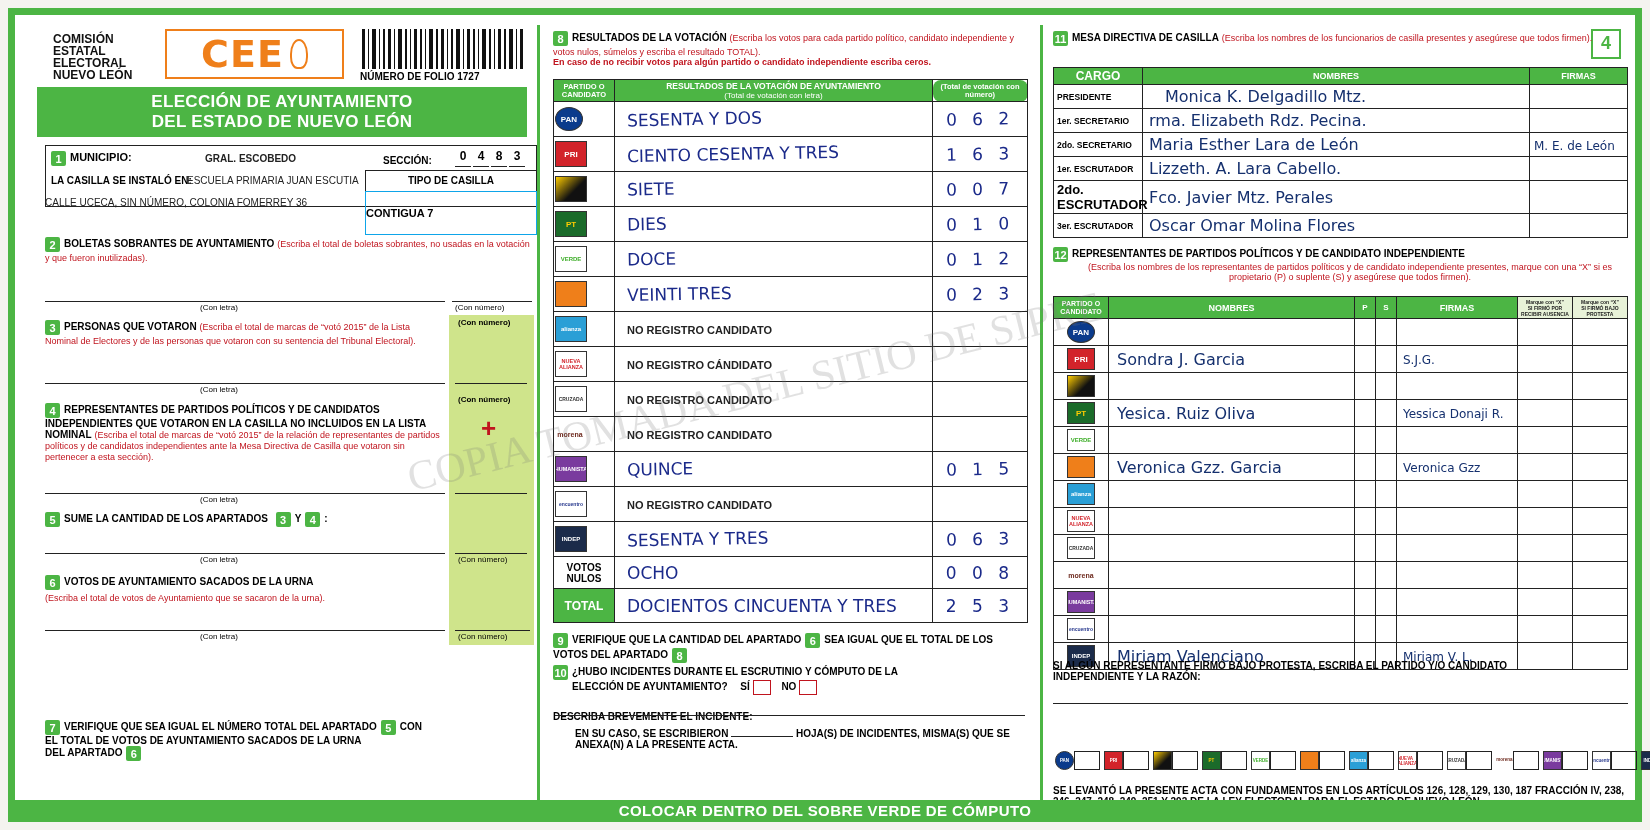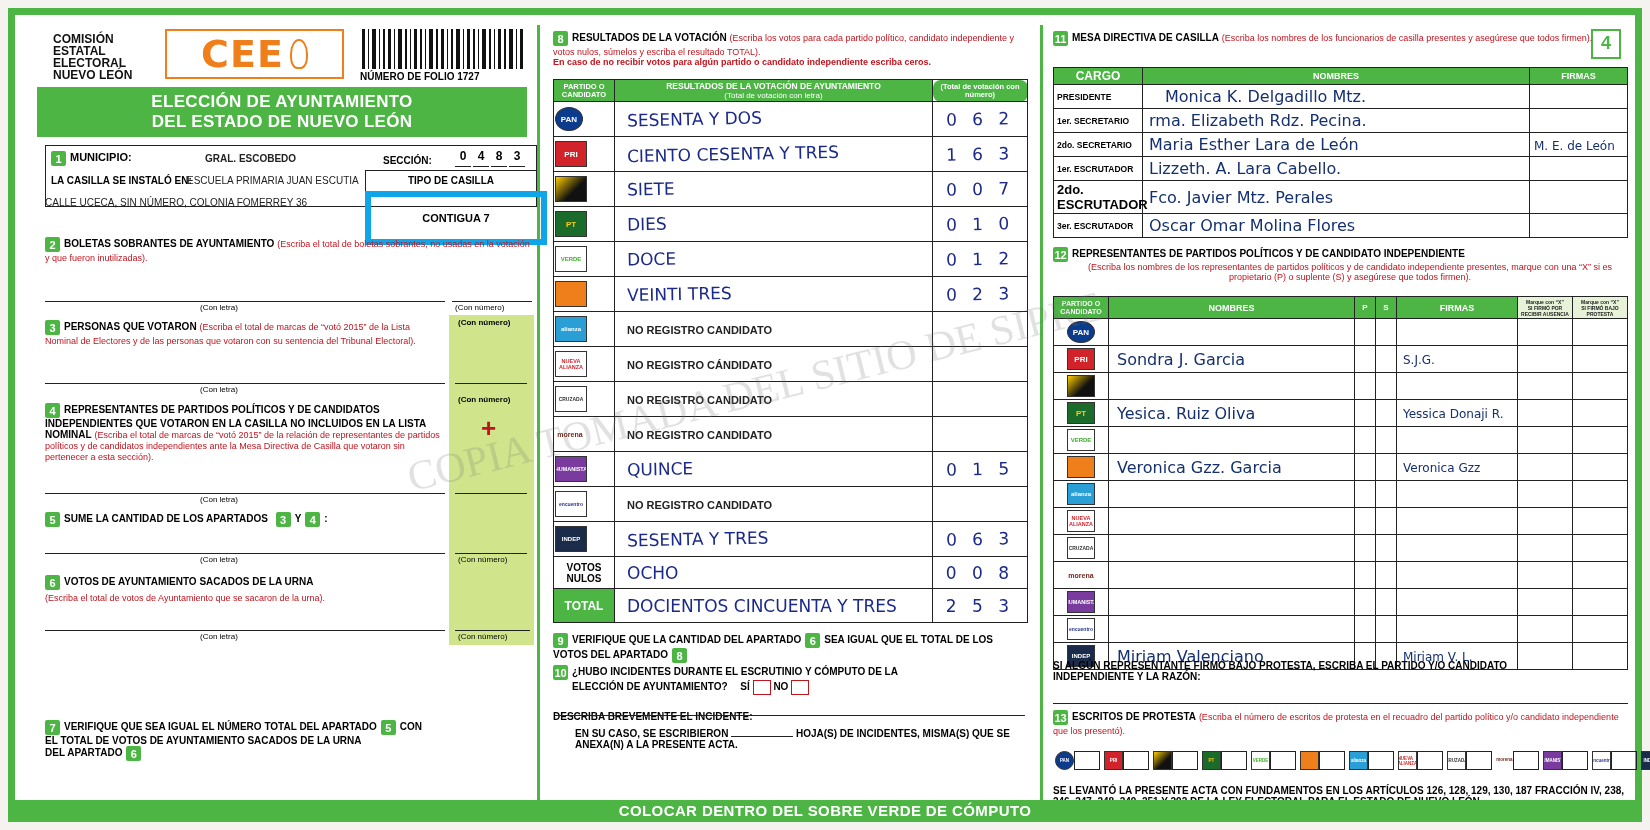--- a/index.html
+++ b/index.html
@@ -115,21 +115,21 @@
       <span style="width:16px;height:17px;border-bottom:1px solid #222;text-align:center;font-size:12px;font-weight:bold;">4</span>
       <span style="width:16px;height:17px;border-bottom:1px solid #222;text-align:center;font-size:12px;font-weight:bold;">8</span>
       <span style="width:16px;height:17px;border-bottom:1px solid #222;text-align:center;font-size:12px;font-weight:bold;">3</span>
     </div>
     <div class="sec bold s10" style="left:36px;top:160px;">LA CASILLA SE INSTALÓ EN:</div>
     <div class="sec printed" style="left:172px;top:160px;font-size:10px;">ESCUELA PRIMARIA JUAN ESCUTIA</div>
     <div class="sec printed" style="left:30px;top:182px;font-size:10px;">CALLE UCECA, SIN NÚMERO, COLONIA FOMERREY 36</div>
     <div class="sec" style="left:350px;top:155px;width:170px;height:20px;border:1px solid #222;text-align:center;">
       <span class="bold s10" style="line-height:20px;">TIPO DE CASILLA</span>
     </div>
-    <div class="sec" style="left:350px;top:176px;width:170px;height:42px;border:6px solid #0ea5e9;text-align:center;">
+    <div class="sec" style="left:350px;top:176px;width:170px;height:42px;border:1px solid #0ea5e9;text-align:left;">
       <span class="bold s11" style="line-height:42px;">CONTIGUA 7</span>
     </div>
 
     <div class="sec" style="left:30px;top:222px;width:490px;">
       <span class="num">2</span><span class="bold s10">BOLETAS SOBRANTES DE AYUNTAMIENTO</span>
       <span class="red s9">(Escriba el total de boletas sobrantes, no usadas en la votación y que fueron inutilizadas).</span>
     </div>
     <div class="wlines" style="left:30px;top:286px;width:400px;"></div>
     <div class="wlines" style="left:437px;top:286px;width:80px;"></div>
     <div class="lblsmall" style="left:185px;top:288px;">(Con letra)</div>
@@ -309,21 +309,21 @@
       <span class="num">9</span><span class="bold s10">VERIFIQUE QUE LA CANTIDAD DEL APARTADO</span><span class="num" style="margin-left:4px;">6</span><span class="bold s10">SEA IGUAL QUE EL TOTAL DE LOS</span>
       <div><span class="bold s10">VOTOS DEL APARTADO</span><span class="num" style="margin-left:4px;">8</span></div>
     </div>
 
     <div class="sec" style="left:538px;top:650px;width:475px;">
       <span class="num">10</span><span class="bold s10">¿HUBO INCIDENTES DURANTE EL ESCRUTINIO Y CÓMPUTO DE LA</span>
       <div style="margin-left:19px;">
         <span class="bold s10">ELECCIÓN DE AYUNTAMIENTO?</span>
         <span class="bold s10" style="margin-left:10px;">SÍ</span>
         <span style="display:inline-block;width:16px;height:13px;border:1px solid #c0141e;vertical-align:middle;"></span>
-        <span class="bold s10" style="">NO</span>
+        <span class="bold s10" style="margin-left:8px;">NO</span>
         <span style="display:inline-block;width:16px;height:13px;border:1px solid #c0141e;vertical-align:middle;"></span>
       </div>
       <div class="bold s10" style="margin-top:16px;">DESCRIBA BREVEMENTE EL INCIDENTE:</div>
     </div>
     <div class="wlines" style="left:540px;top:700px;width:470px;"></div>
     <div class="sec" style="left:560px;top:713px;width:455px;">
       <span class="bold s10">EN SU CASO, SE ESCRIBIERON</span>
       <span style="display:inline-block;width:62px;border-bottom:1px solid #222;"></span>
       <span class="bold s10">HOJA(S) DE INCIDENTES, MISMA(S) QUE SE</span>
       <div class="bold s10">ANEXA(N) A LA PRESENTE ACTA.</div>
@@ -548,24 +548,20 @@
             </tr>
           </tbody>
       </table>
     </div>
     <div class="sec bold tiny" style="left:1038px;top:645px;width:575px;">
       <div>SI ALGÚN REPRESENTANTE FIRMÓ BAJO PROTESTA, ESCRIBA EL PARTIDO Y/O CANDIDATO</div>
       <div>INDEPENDIENTE Y LA RAZÓN:</div>
     </div>
     <div class="wlines" style="left:1038px;top:688px;width:575px;"></div>
 
-    <div class="sec" style="left:1038px;top:695px;width:575px;">
-      <span class="num">13</span><span class="bold s10">ESCRITOS DE PROTESTA</span>
-      <span class="red s9">(Escriba el número de escritos de protesta en el recuadro del partido político y/o candidato independiente que los presentó).</span>
-    </div>
     <div id="protest-boxes" style="position:absolute;left:1040px;top:736px;display:flex;gap:4px;">
         <div style="display: flex;">
           <div class="pico" style="background: rgb(11, 59, 140); border-radius: 50%; width: 17px; height: 17px; font-size: 4.5px;">PAN</div>
           <div style="width: 24px; height: 17px; border: 1px solid rgb(34, 34, 34); font-size: 10px; text-align: center; line-height: 17px;"></div>
         </div>
         <div style="display: flex;">
           <div class="pico" style="background: rgb(210, 35, 42); width: 17px; height: 17px; font-size: 4.5px;">PRI</div>
           <div style="width: 24px; height: 17px; border: 1px solid rgb(34, 34, 34); font-size: 10px; text-align: center; line-height: 17px;"></div>
         </div>
         <div style="display: flex;">

